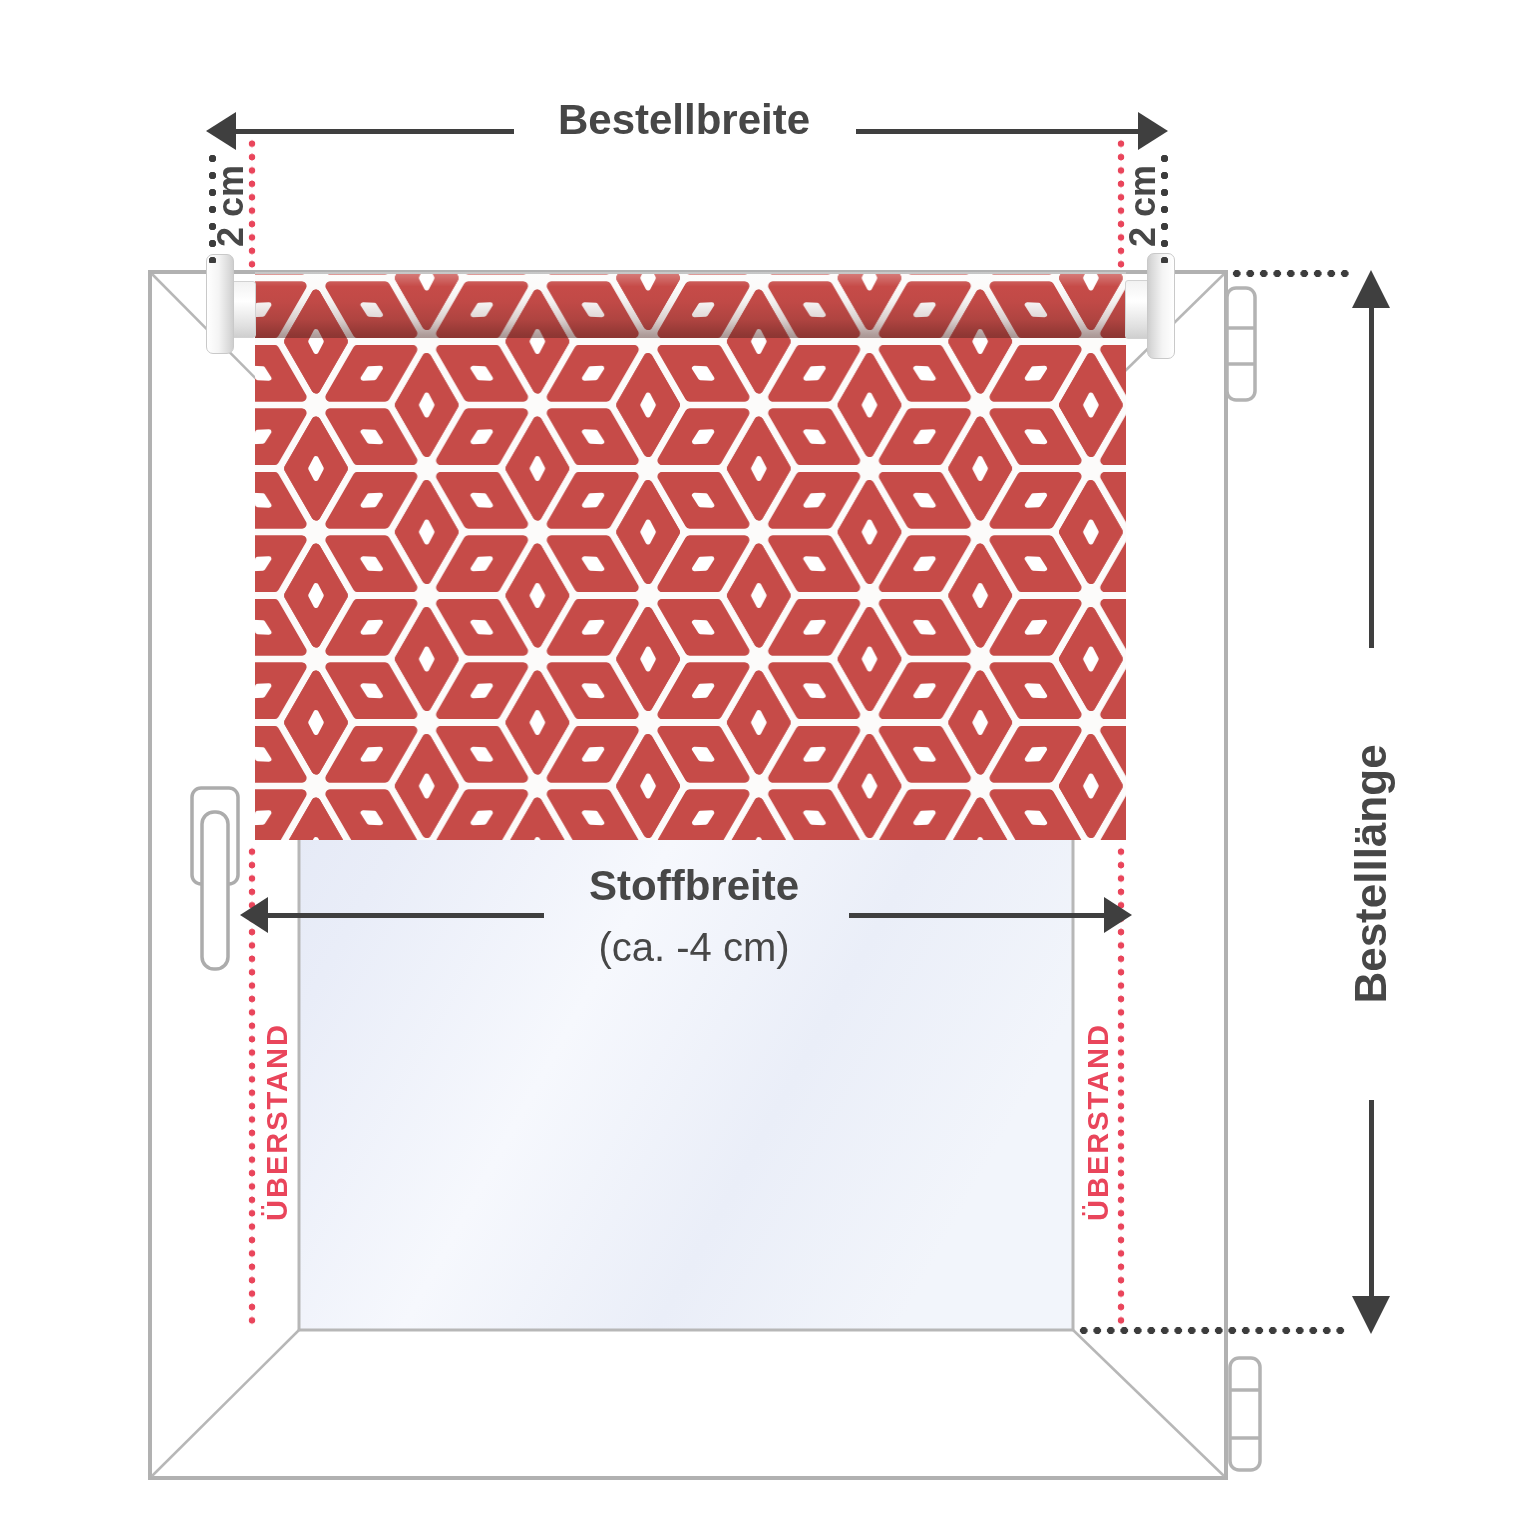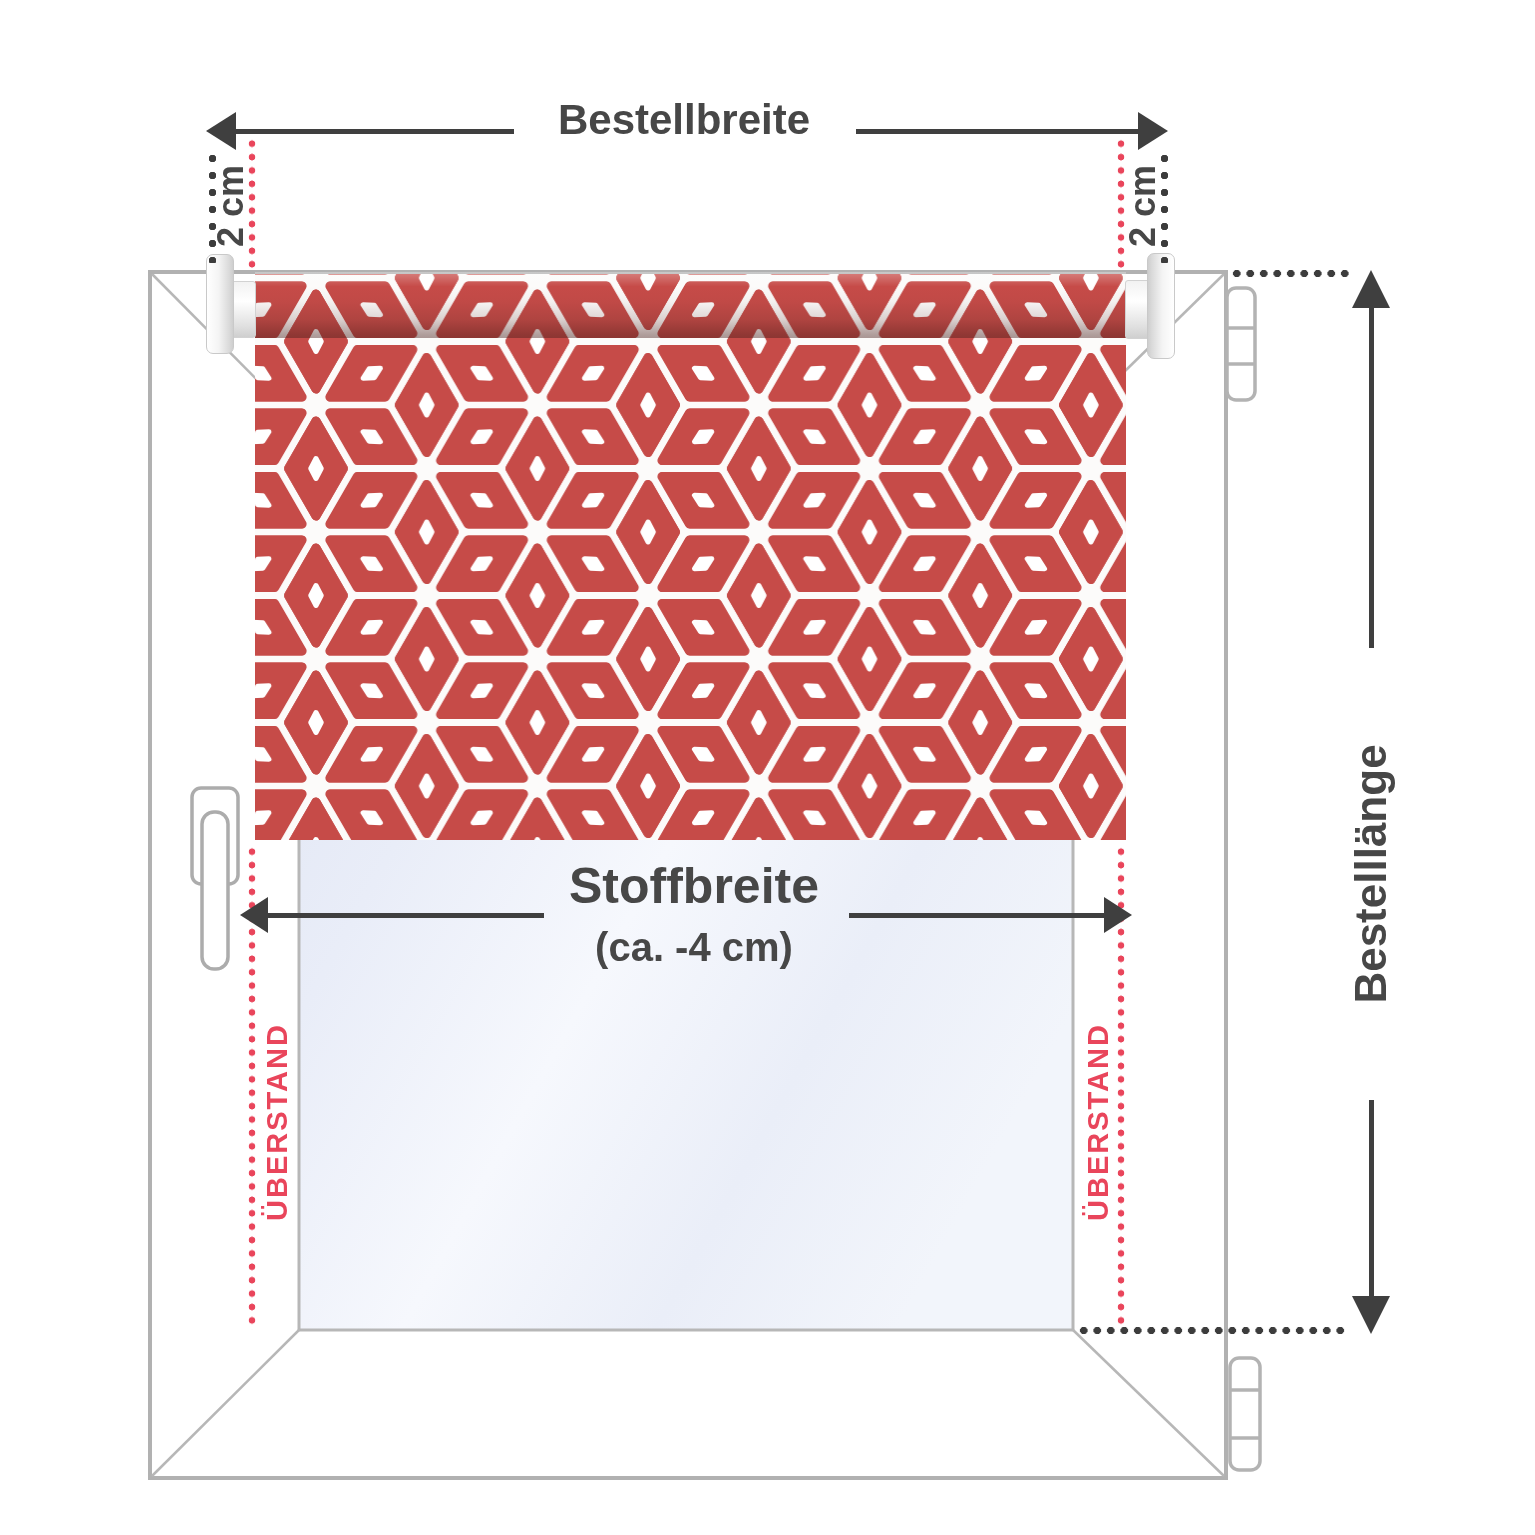--- a/index.html
+++ b/index.html
@@ -129,22 +129,22 @@
     <div class="vdots red" style="left:248px;top:137px;height:133px"></div>
     <div class="vdots red" style="left:248px;top:845px;height:485px"></div>
     <div class="vdots red" style="left:1117px;top:137px;height:133px"></div>
     <div class="vdots red" style="left:1117px;top:845px;height:480px"></div>
 
     <div class="lbl vert red" style="left:277px;top:1122px;font-size:29px;letter-spacing:2px">ÜBERSTAND</div>
     <div class="lbl vert red" style="left:1098px;top:1122px;font-size:29px;letter-spacing:2px">ÜBERSTAND</div>
 
     <div class="arr left" style="left:240px;top:897px;border-top-width:18px;border-bottom-width:18px;border-right-width:28px"></div>
     <div class="hline" style="left:258px;top:912.5px;width:286px"></div>
-    <div class="lbl" style="left:694px;top:886px;font-size:50px">Stoffbreite</div>
-    <div class="lbl" style="left:694px;top:947px;font-size:40px;font-weight:700">(ca. -4 cm)</div>
+    <div class="lbl" style="left:694px;top:886px;font-size:42px">Stoffbreite</div>
+    <div class="lbl" style="left:694px;top:947px;font-size:40px;font-weight:400">(ca. -4 cm)</div>
     <div class="hline" style="left:849px;top:912.5px;width:278px"></div>
     <div class="arr right" style="left:1104px;top:897px;border-top-width:18px;border-bottom-width:18px;border-left-width:28px"></div>
 
     <div class="hdots" style="left:1230px;top:268.5px;width:122px"></div>
     <div class="hdots" style="left:1077px;top:1325.5px;width:272px"></div>
     <div class="arr up" style="left:1352px;top:270px"></div>
     <div class="vline" style="left:1368.5px;top:288px;height:360px"></div>
     <div class="lbl vert" style="left:1371px;top:874px;font-size:44px">Bestelllänge</div>
     <div class="vline" style="left:1368.5px;top:1100px;height:212px"></div>
     <div class="arr down" style="left:1352px;top:1296px"></div>

